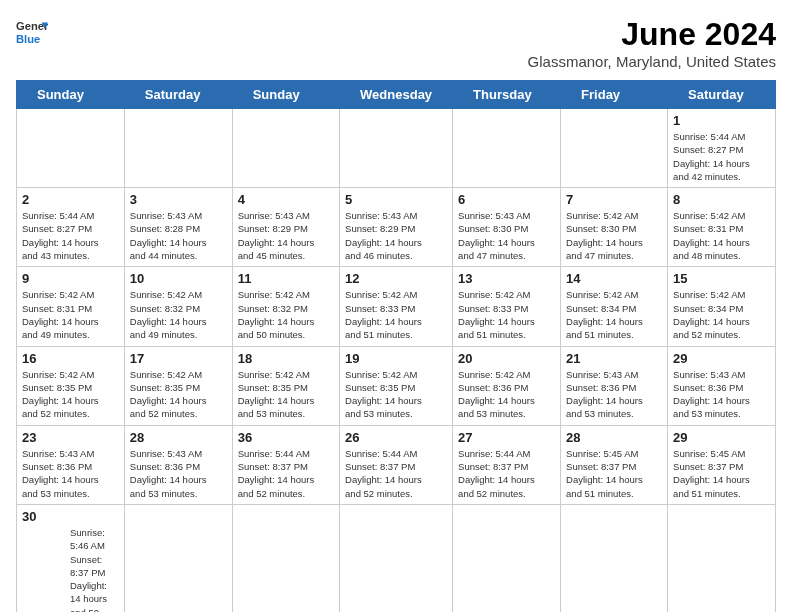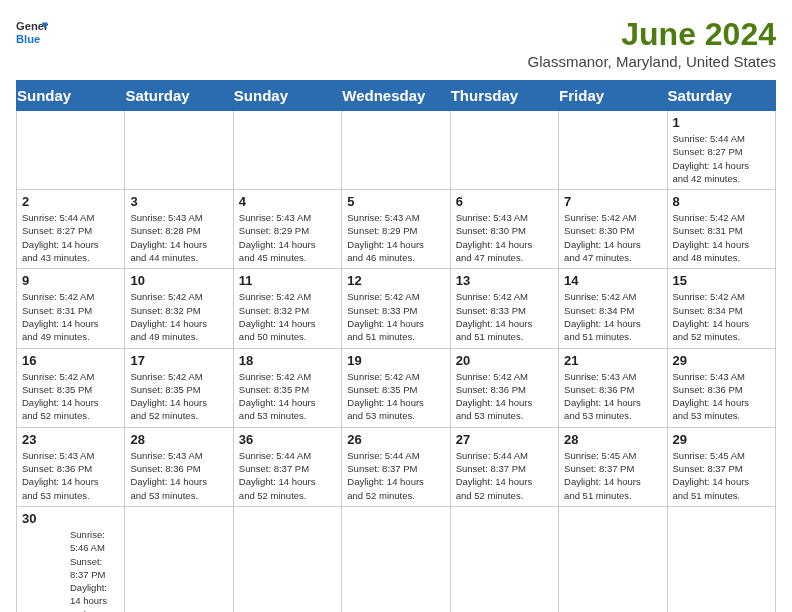--- a/index.html
+++ b/index.html
@@ -24,38 +24,38 @@
     .logo-icon {
       width: 32px;
       height: 32px;
     }
     .title-area {
       text-align: right;
     }
     .month-title {
       font-size: 32px;
       font-weight: bold;
-      color: #4d7c0f;
+      color: #000000;
     }
     .location-title {
       font-size: 15px;
       color: #444;
       text-align: right;
     }
     .calendar {
       width: 100%;
       border-collapse: collapse;
       border: 1px solid #ccc;
     }
     .calendar th {
       background-color: #2b6cb0;
       color: #fff;
-      font-size: 15px;
+      font-size: 13px;
       font-weight: bold;
-      padding: 6px 0;
+      padding: 6px 20px;
       text-align: left;
       border: 1px solid #2b6cb0;
     }
     .calendar td {
       border: 1px solid #ccc;
       vertical-align: top;
       padding: 4px 5px;
       background: #fff;
       width: calc(100% / 7);
       min-height: 70px;

